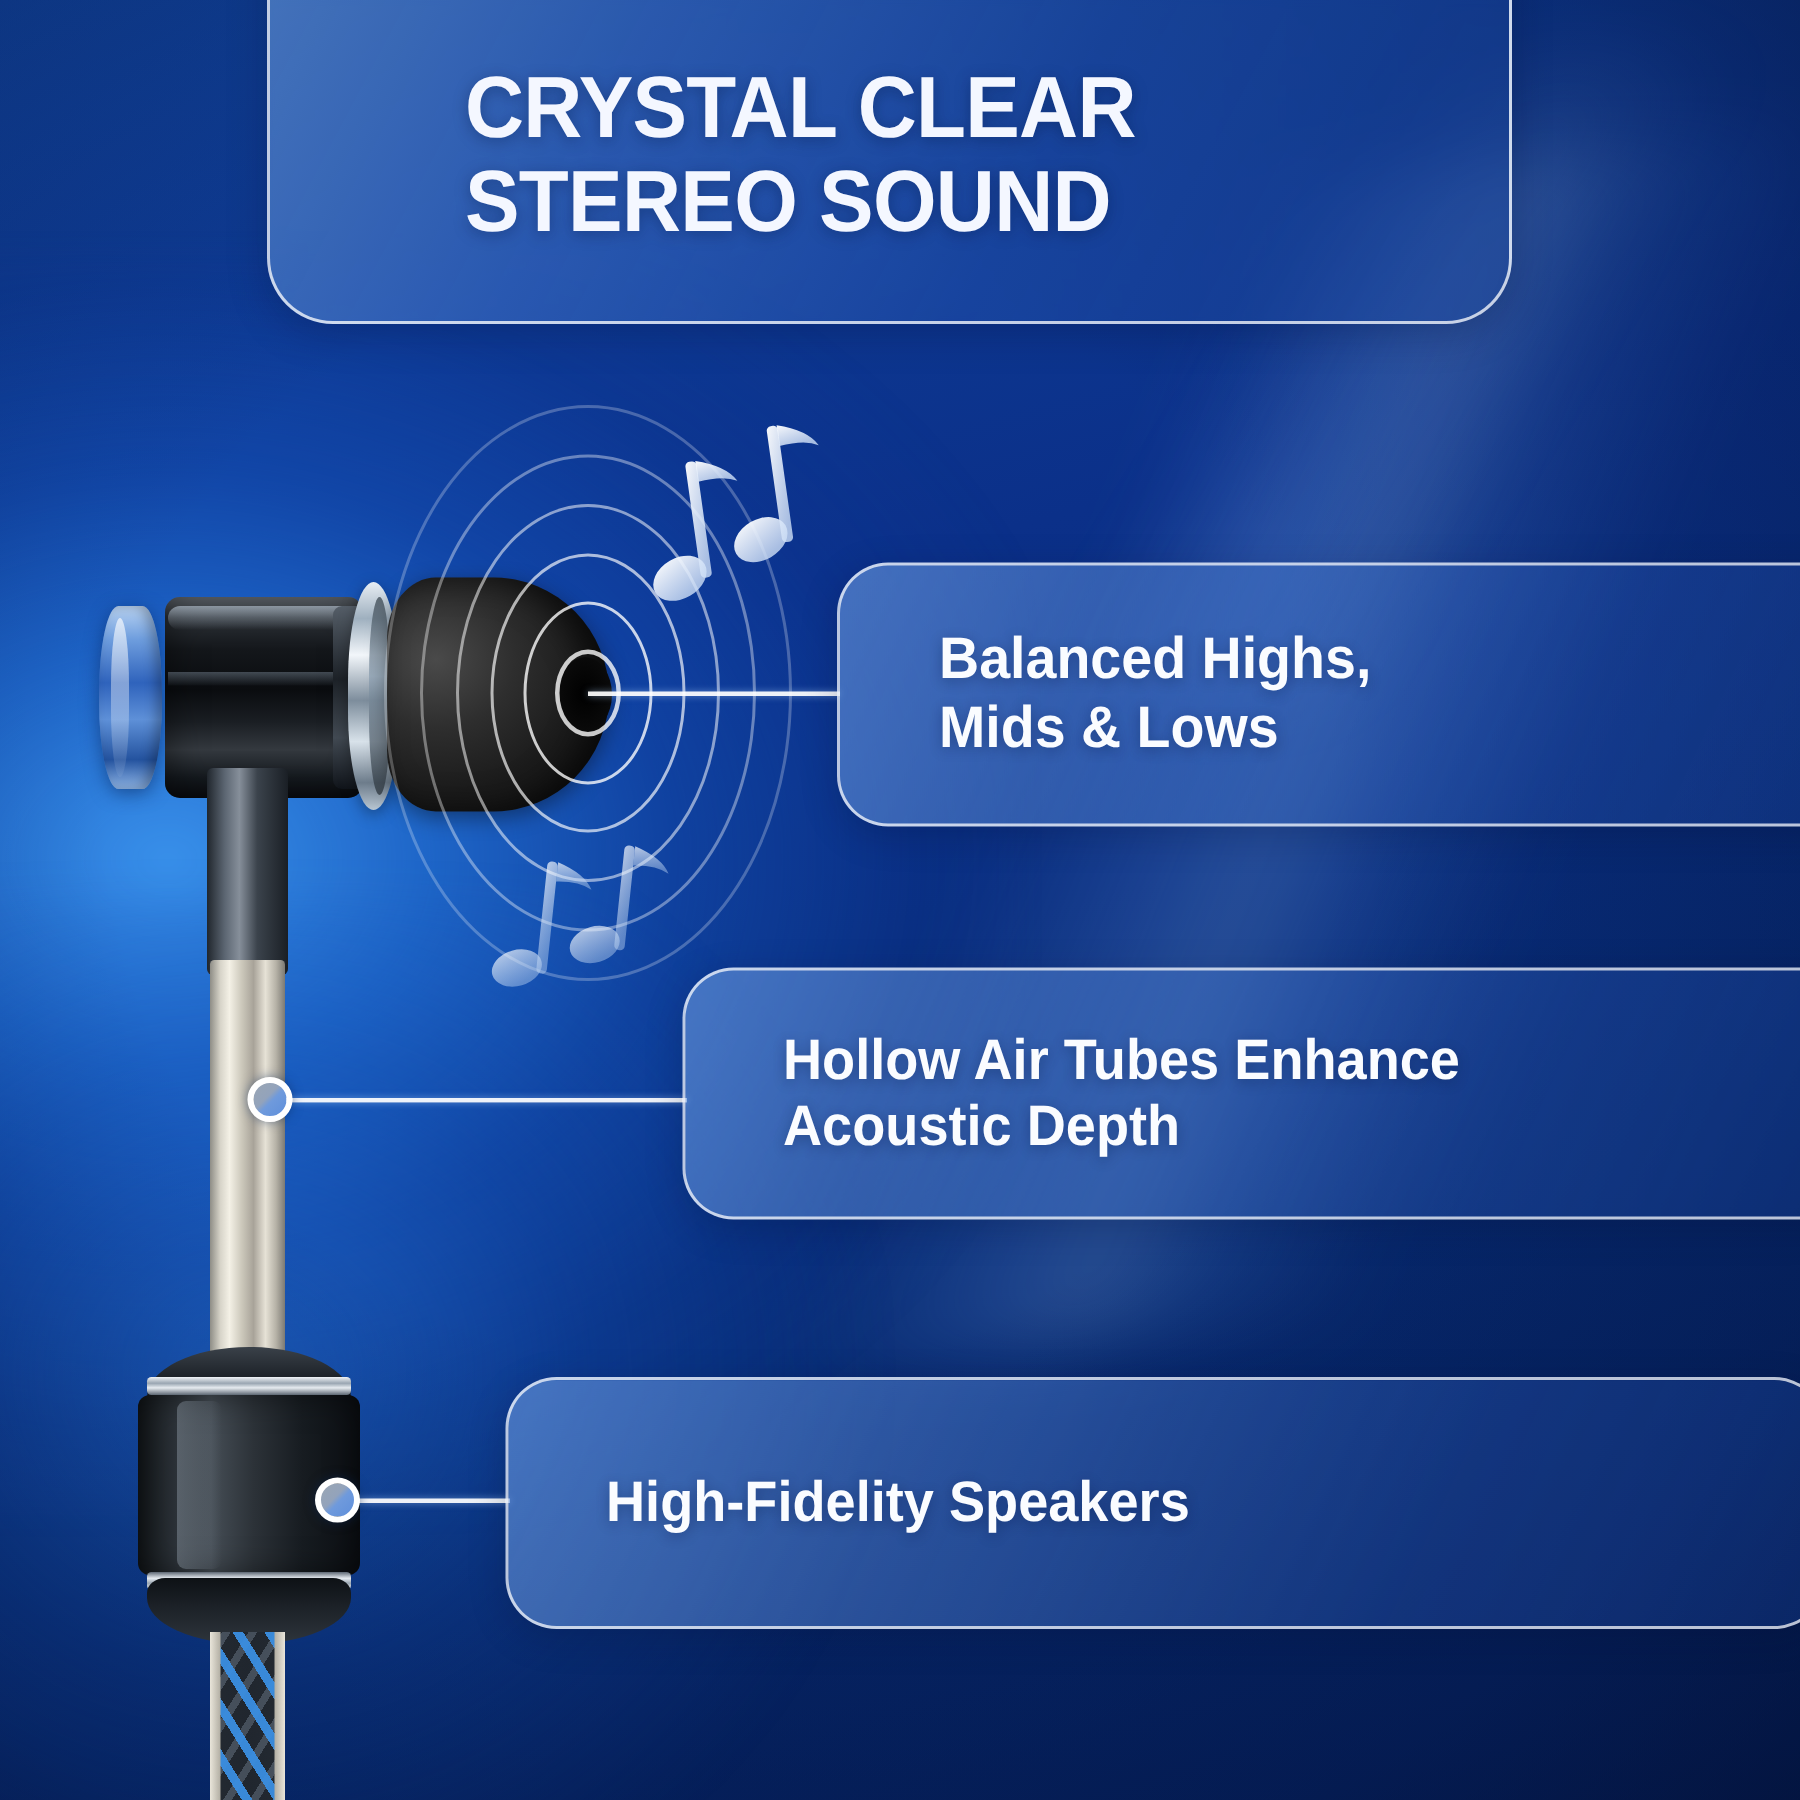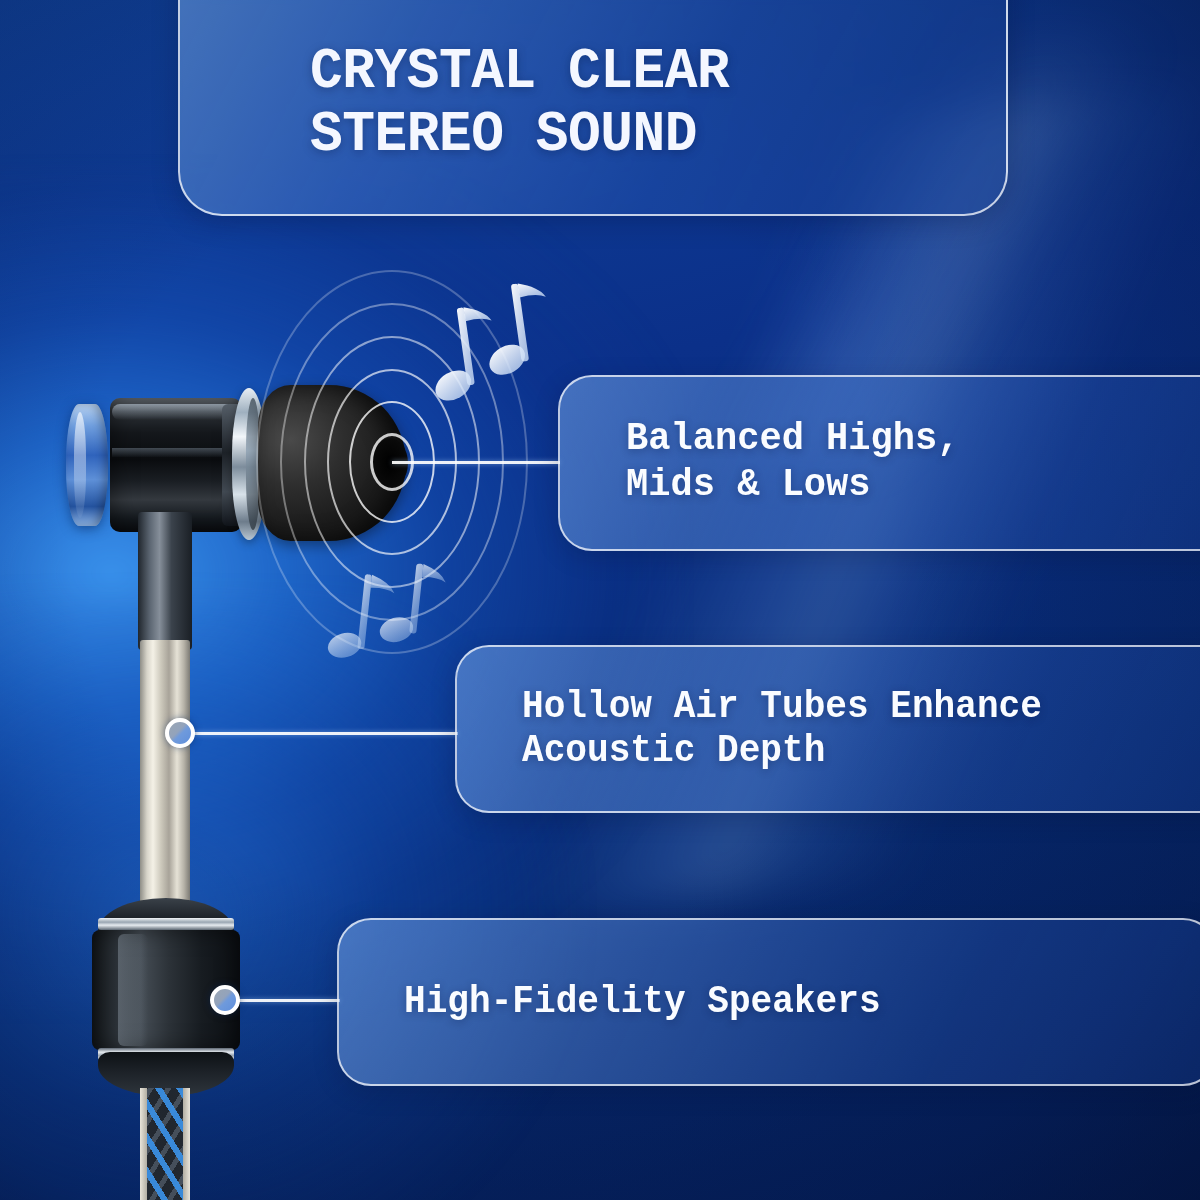--- a/index.html
+++ b/index.html
@@ -3,21 +3,21 @@
 <meta charset="utf-8">
 <title>Crystal Clear Stereo Sound</title>
 <style>
   html,body{margin:0;padding:0;background:#04163f;}
   *{box-sizing:border-box;}
 
   .stage{
     position:relative;
     width:1200px;height:1200px;
     overflow:hidden;
-    font-family:Liberation Mono, monospace;
+    font-family:Liberation Sans, sans-serif;
     background:#0a3088;
   }
 
   
   .bg-base{
     position:absolute;inset:0;
     background:
       linear-gradient(160deg,#0d3ba0 0%,#0b3089 30%,#072островок 60%);
     background:linear-gradient(165deg,#11449f 0%,#0b3089 35%,#072a72 68%,#051f5c 100%);
   }

